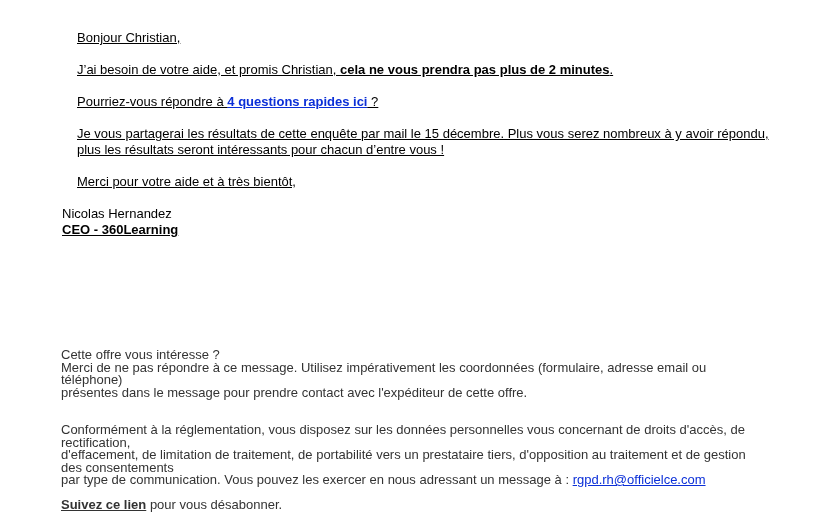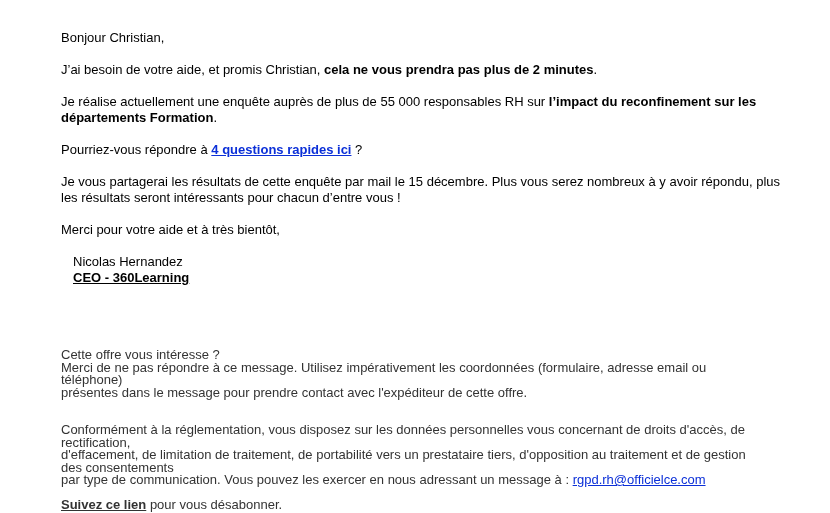--- a/index.html
+++ b/index.html
@@ -19,31 +19,32 @@
     }
     .body-text {
       position: absolute;
       left: 61px;
       top: 30px;
       width: 720px;
       font-size: 13px;
       line-height: 16px;
     }
     .body-text p {
-      margin: 0 0 16px 0;
+      margin: 0 0 16px 16px;
+      text-decoration: underline;
     }
     .body-text b { font-weight: bold; }
     .survey-link {
       color: #0b2fd8;
       font-weight: bold;
       text-decoration: underline;
       cursor: pointer;
     }
     .signature {
-      margin: 12px;
+      margin: 1px;
     }
     .signature .title {
       font-weight: bold;
       text-decoration: underline;
     }
     .footer {
       position: absolute;
       left: 61px;
       top: 349px;
       width: 700px;
@@ -69,21 +70,20 @@
 </head>
 <body>
 
 <div class="email">
   <div class="body-text">
     <p>Bonjour Christian,</p>
 
 
     <p><span>J’ai besoin de votre aide, et promis Christian, </span><b>cela ne vous prendra pas plus de 2 minutes</b><span>.</span></p>
 
-    <p><span>Je réalise actuellement une enquête auprès de plus de 55 000 responsables RH sur </span><b>l’impact du reconfinement sur les départements Formation</b><span>.</span></p>
 
     <p><span>Pourriez-vous répondre à </span><a class="survey-link">4 questions rapides ici</a><span> ?</span></p>
 
     <p>Je vous partagerai les résultats de cette enquête par mail le 15 décembre. Plus vous serez nombreux à y avoir répondu, plus les résultats seront intéressants pour chacun d’entre vous !</p>
 
     <p>Merci pour votre aide et à très bientôt,</p>
 
     <div class="signature">
       <div>Nicolas Hernandez</div>
       <div class="title">CEO - 360Learning</div>

